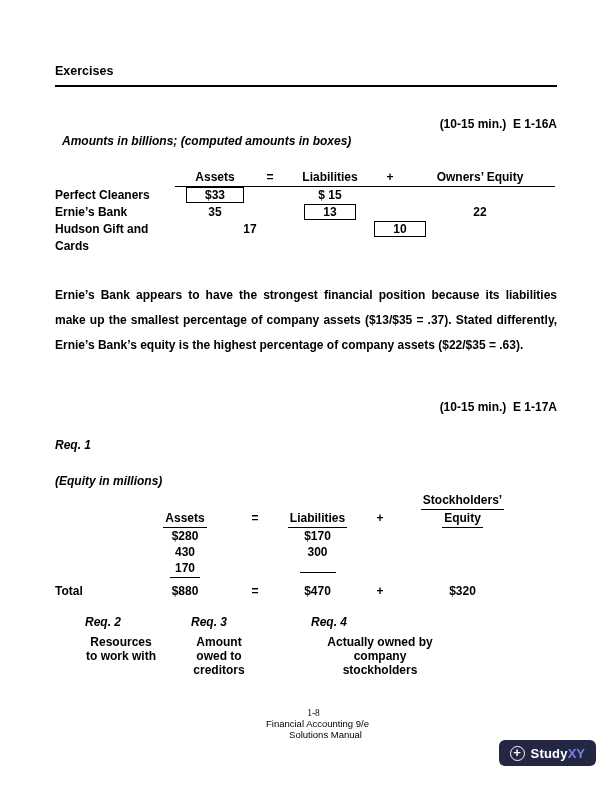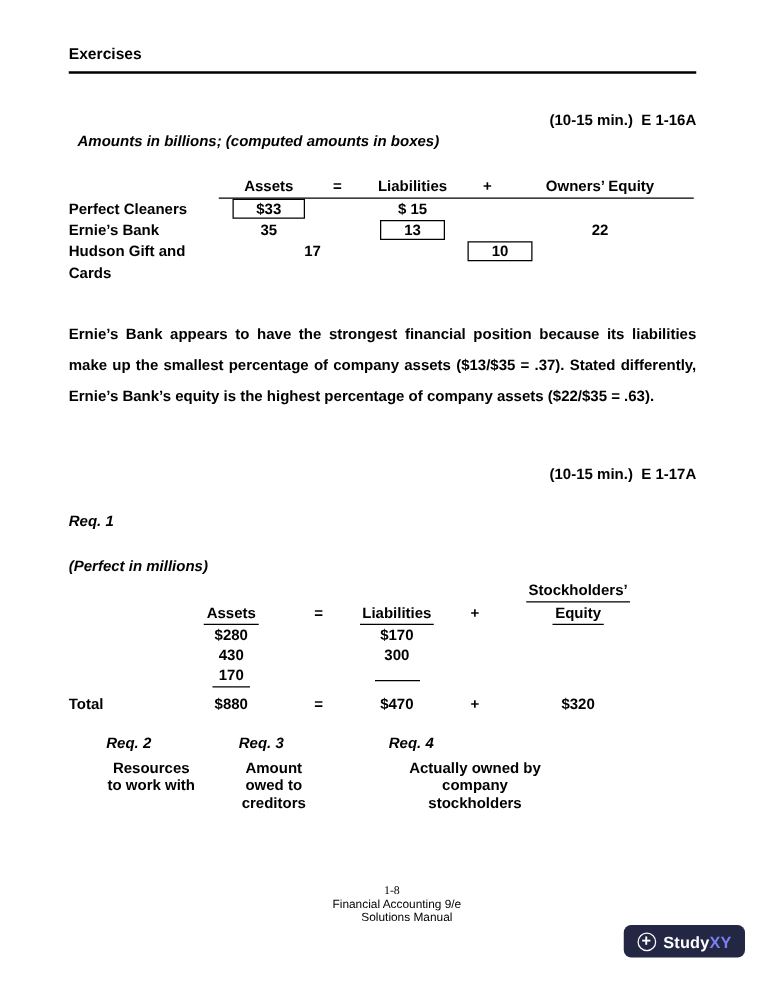--- a/index.html
+++ b/index.html
@@ -2,21 +2,21 @@
 <html><head>
 <meta charset="utf-8">
 <style>
   * { margin:0; padding:0; box-sizing:border-box; }
   html,body { background:#ffffff; }
   .page {
     position:relative; width:612px; height:792px; background:#ffffff;
     font-family:"Liberation Sans", sans-serif; font-size:12px; color:#000;
     margin:0 auto; overflow:hidden;
   }
-  .content { position:absolute; left:55px; top:36px; width:502px; }
+  .content { position:absolute; left:55px; top:64px; width:502px; }
 
   
   .title-block { border-bottom:2px solid #000; padding-bottom:7px; }
   .title-block span { font-weight:bold; font-size:12.5px; }
 
   .heading-right { text-align:right; font-weight:bold; margin-top:30px; }
   .subtitle-italic { font-weight:bold; font-style:italic; margin-top:3px; padding-left:7px; }
 
   
   .t1 { margin-top:22px; font-weight:bold; }
@@ -131,21 +131,21 @@
         <div class="c-l"><span>17</span></div>
         <div class="c-p"></div>
         <div class="c-q"><span class="boxed">10</span></div>
       </div>
     </div>
 
     <p class="analysis">Ernie’s Bank appears to have the strongest financial position because its liabilities make up the smallest percentage of company assets ($13/$35 = .37). Stated differently, Ernie’s Bank’s equity is the highest percentage of company assets ($22/$35 = .63).</p>
 
     <div class="heading-right h2">(10-15 min.)&nbsp;&nbsp;E 1-17A</div>
     <div class="req1">Req. 1</div>
-    <div class="subtitle-italic sub2">(Perfect in millions)</div>
+    <div class="subtitle-italic sub2">(Equity in millions)</div>
 
     <div class="t2">
       <div class="t2-row stock-top">
         <div class="d-label"></div>
         <div class="d-a"></div>
         <div class="d-e"></div>
         <div class="d-l"></div>
         <div class="d-p"></div>
         <div class="d-q"><span class="u">Stockholders’</span></div>
       </div>

